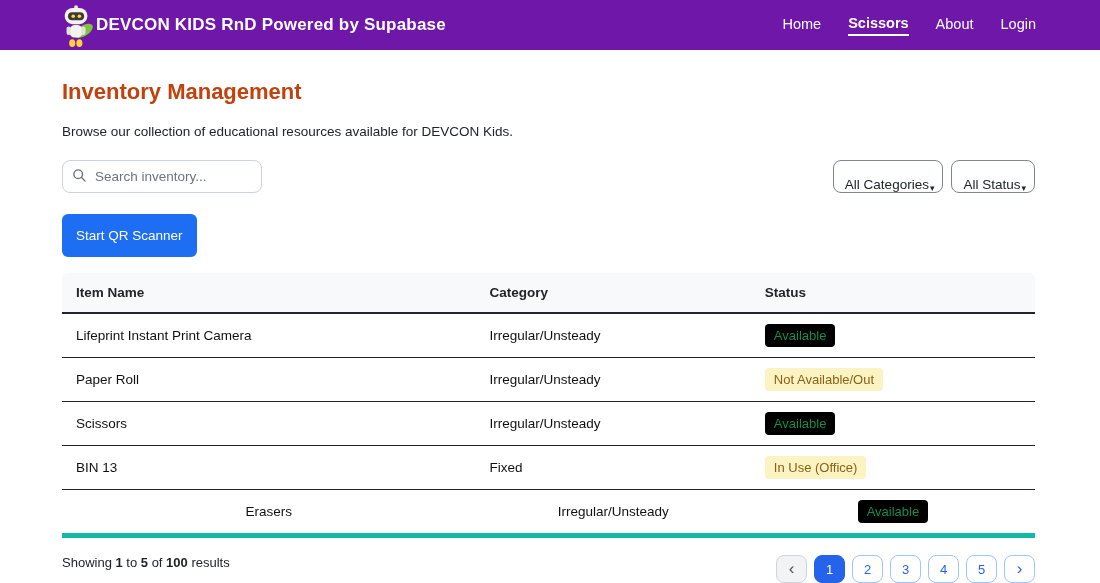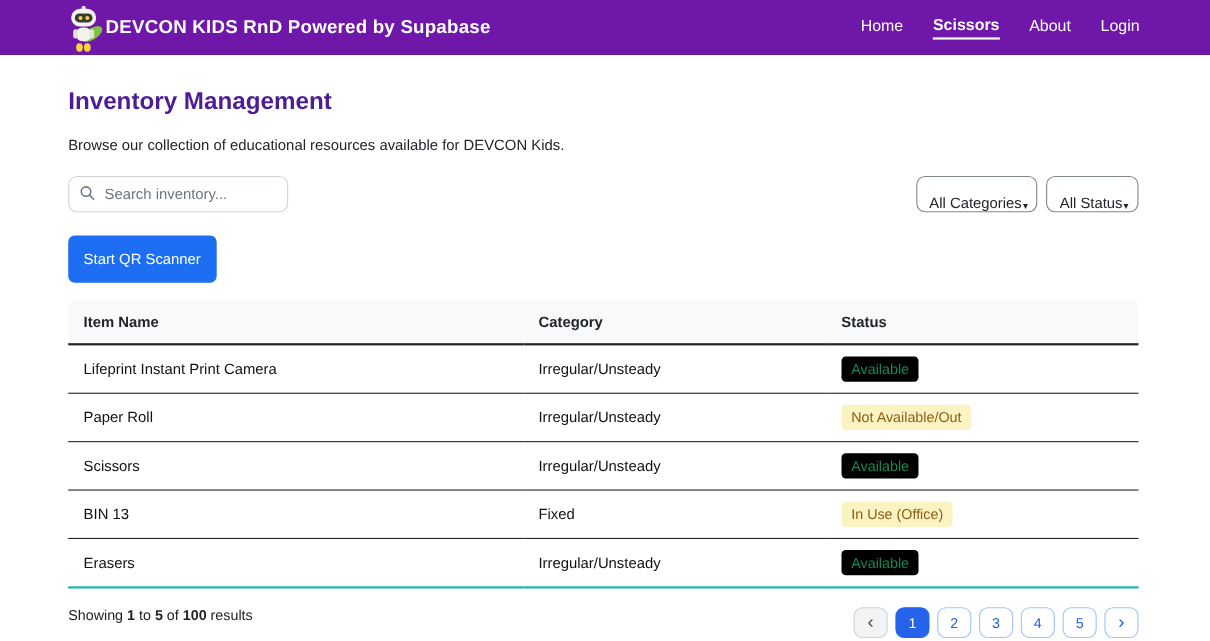--- a/index.html
+++ b/index.html
@@ -16,21 +16,21 @@
     padding: 0 64px 0 58px;
   }
   .brand { display: flex; align-items: center; }
   .brand-logo { width: 38px; height: 44px; margin-top: 4px; }
   .brand-title { color: #ffffff; font-weight: bold; font-size: 17px; letter-spacing: .2px; }
   .nav { display: flex; align-items: center; gap: 27px; }
   .nav a { color: #ffffff; text-decoration: none; font-size: 14.5px; padding-bottom: 3px; }
   .nav a.active { font-weight: bold; border-bottom: 2px solid #ffffff; }
   
   .page { padding: 0 65px 0 62px; }
-  .page-title { color: #4c1d95; font-size: 22px; font-weight: bold; margin-top: 29px; }
+  .page-title { color: #c2410c; font-size: 22px; font-weight: bold; margin-top: 29px; }
   .page-subtitle { font-size: 13.5px; color: #212529; margin-top: 19px; }
   
   .filters-row { margin-top: 21px; display: flex; align-items: center; justify-content: space-between; }
   .search-box { position: relative; width: 200px; }
   .search-box input {
     width: 100%; height: 33px; border: 1px solid #ced4da; border-radius: 8px;
     padding: 0 10px 0 32px; font-size: 13.5px; color: #212529; outline: none;
     font-family: "Liberation Sans", sans-serif;
   }
   .search-box input::placeholder { color: #6c757d; }
@@ -50,21 +50,21 @@
   }
   
   table { margin-top: 16px; width: 100%; border-collapse: collapse; }
   thead th {
     background: #f8f9fa; text-align: left; font-size: 13.5px; font-weight: bold; color: #212529;
     padding: 12px 14px; border-bottom: 2px solid #212529;
   }
   thead th:first-child { border-top-left-radius: 6px; }
   thead th:last-child { border-top-right-radius: 6px; }
   tbody td { font-size: 13.5px; color: #111; padding: 10px 14px; border-bottom: 1px solid #212529; }
-  tbody tr:last-child td { border-bottom: 2px solid #14b8a6; }
+  tbody tr:last-child td { border-bottom: 5px solid #14b8a6; text-align: center; }
   .col-item { width: 42.5%; } .col-cat { width: 28.3%; } .col-status { width: 29.2%; }
   .badge { display: inline-block; border-radius: 4px; padding: 4px 9px; font-size: 13px; }
   .badge.available   { background: #000000; color: #128a52; }
   .badge.unavailable { background: #fcf3c2; color: #8a6116; }
   .badge.inuse       { background: #fcf3c2; color: #8a6116; }
   
   .table-footer { margin-top: 17px; display: flex; align-items: flex-start; justify-content: space-between; }
   .showing { font-size: 13px; color: #212529; }
   .pagination { display: flex; gap: 7px; }
   .page-btn {

